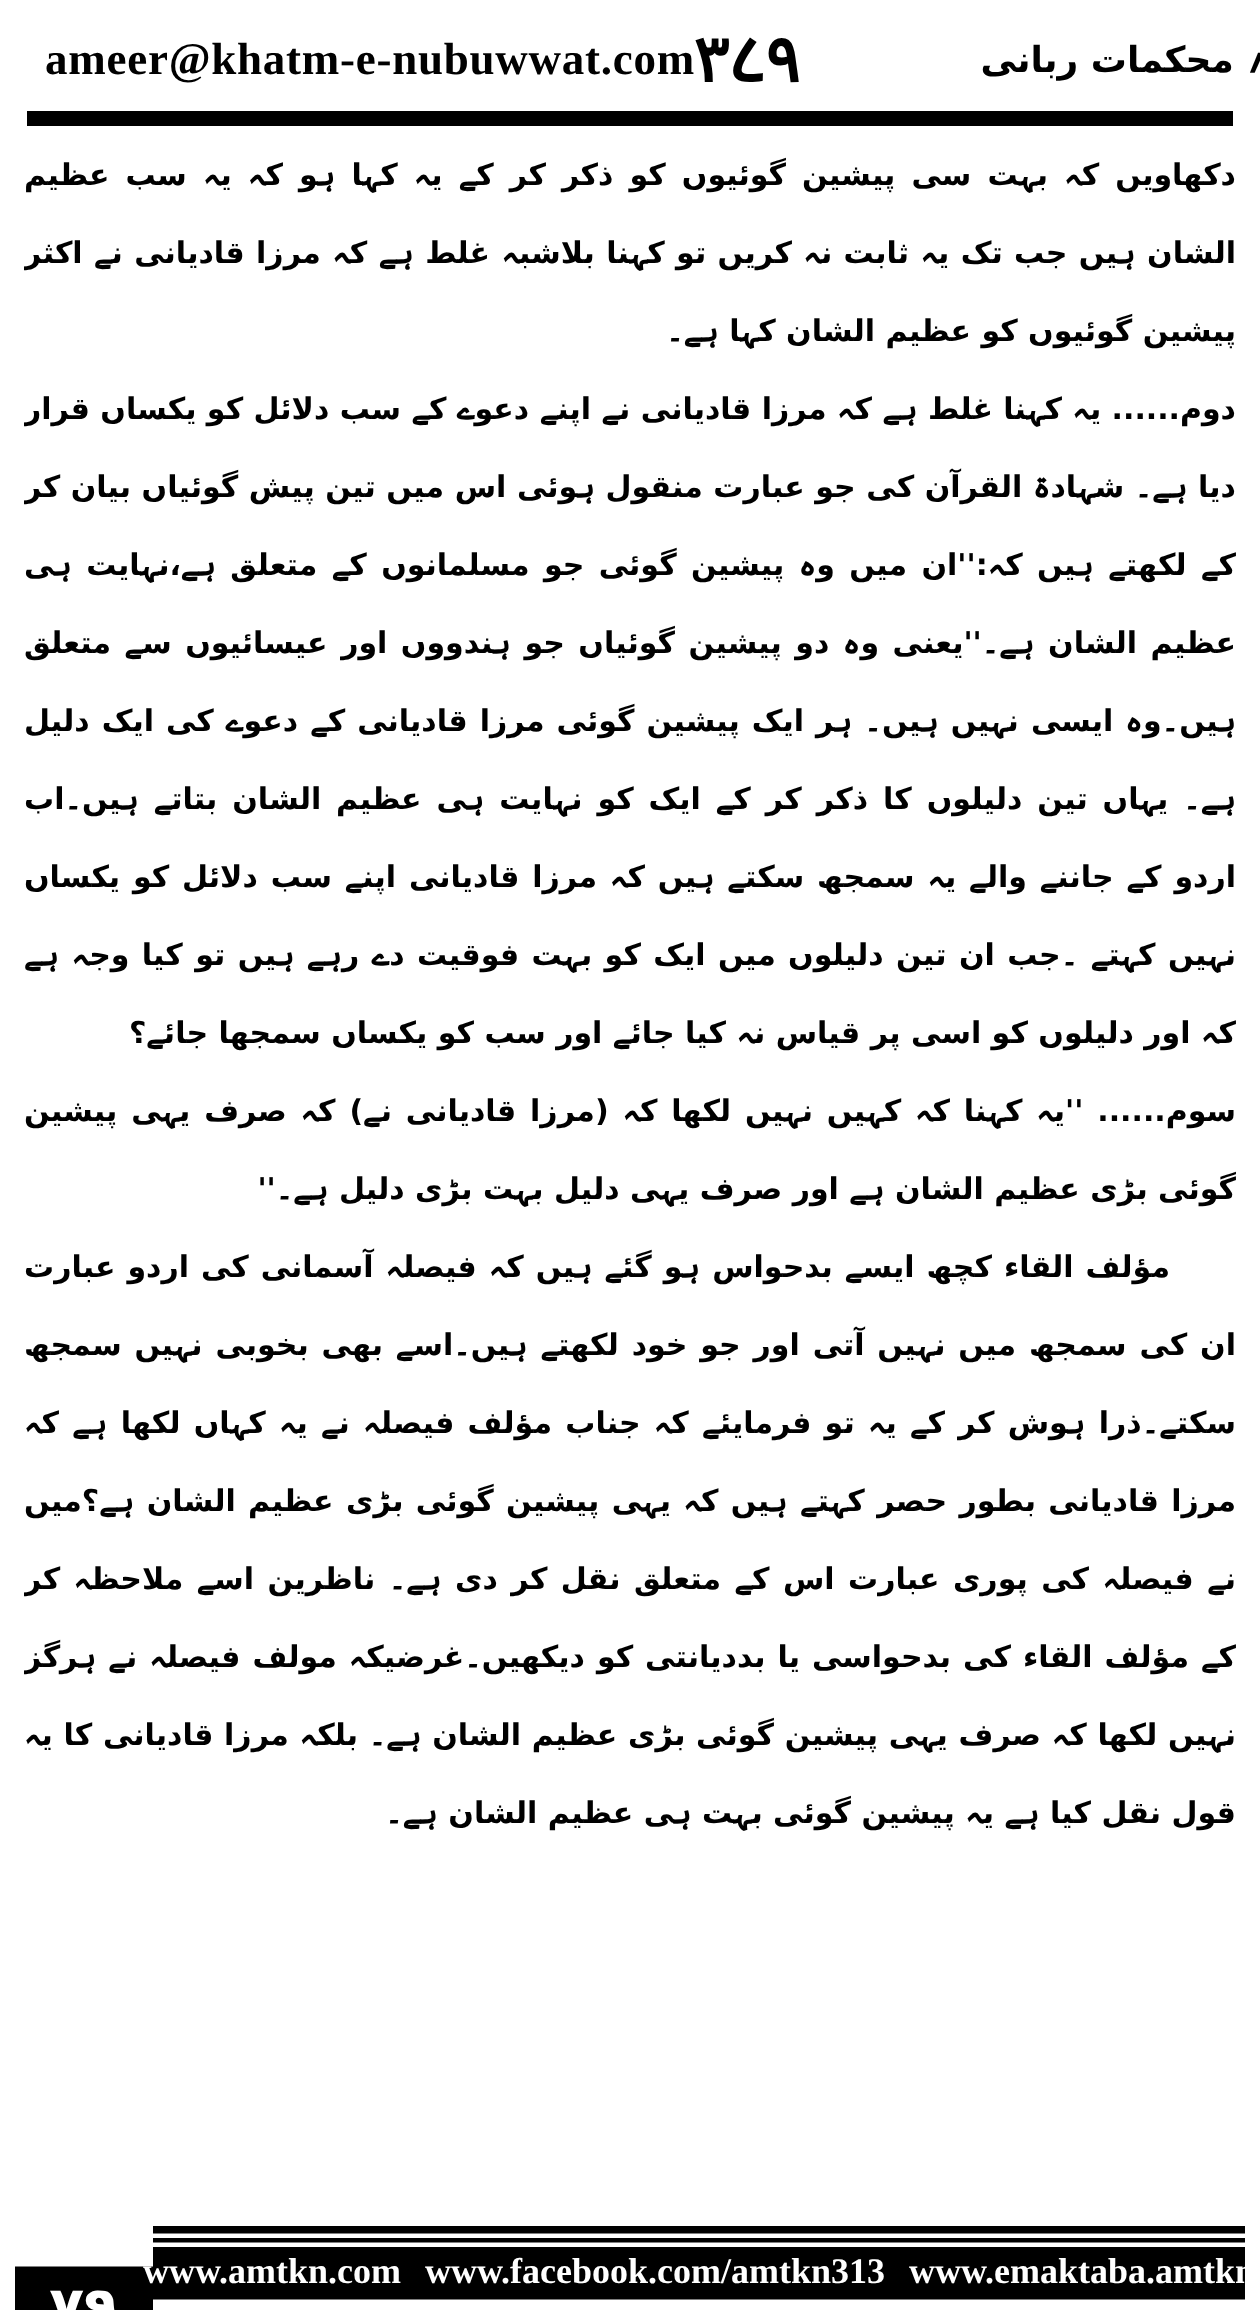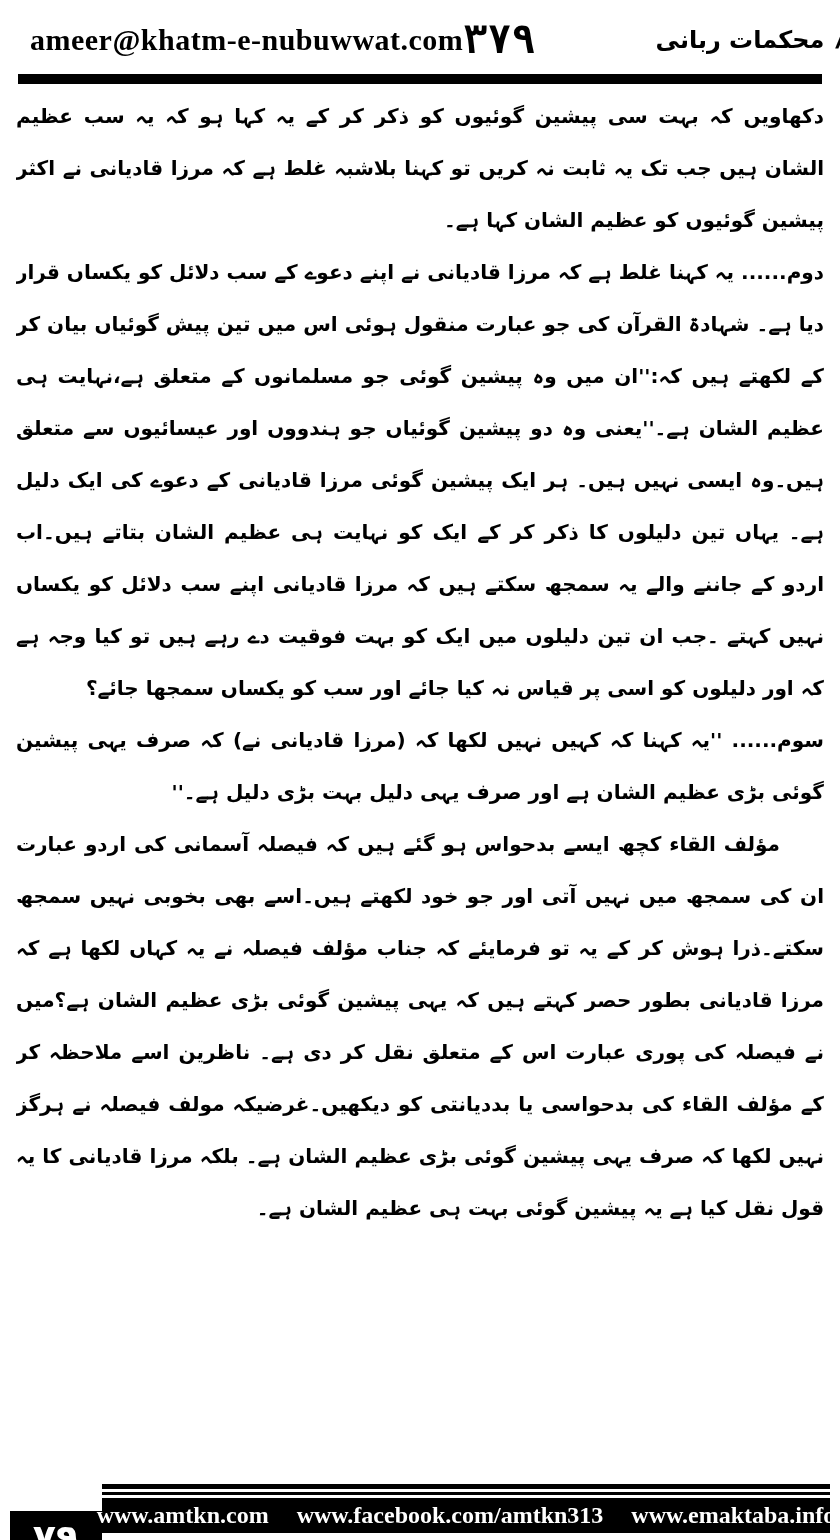--- a/index.html
+++ b/index.html
@@ -28,21 +28,21 @@
     margin-left: 10px;
   }
   .email {
     font-family: "Liberation Serif", serif;
     font-weight: bold;
     font-size: 30px;
     letter-spacing: 0.5px;
     white-space: nowrap;
   }
   .page-num-top {
-    font-family: Liberation Mono, monospace;
+    font-family: Liberation Serif, serif;
     font-weight: bold;
     font-size: 40px;
     direction: rtl;
     margin-right: 120px;
     white-space: nowrap;
   }
   .header-title {
     font-family: "DejaVu Sans", sans-serif;
     font-weight: bold;
     font-size: 24px;
@@ -101,21 +101,21 @@
   }
   .footer-bar {
     position: absolute;
     left: 102px; right: 10px; top: 1498px;
     height: 35px;
     background: #000000;
     color: #ffffff;
     display: flex;
     align-items: center;
     justify-content: center;
-    gap: 28px;
+    gap: 16px;
     font-family: "Liberation Serif", serif;
     font-weight: bold;
     font-size: 24px;
     white-space: nowrap;
   }
 </style>
 </head>
 <body>
 
 <div class="page">
@@ -136,16 +136,16 @@
   </div>
 
   <div class="footer-box">
     <span>۷۹</span>
   </div>
   <div class="footer-rule-thick"></div>
   <div class="footer-rule-thin"></div>
   <div class="footer-bar">
     <span>www.amtkn.com</span>
     <span>www.facebook.com/amtkn313</span>
-    <span>www.emaktaba.info</span>
+    <span>www.emaktaba.amtkn</span>
   </div>
 
 </div>
 
 </body></html>

